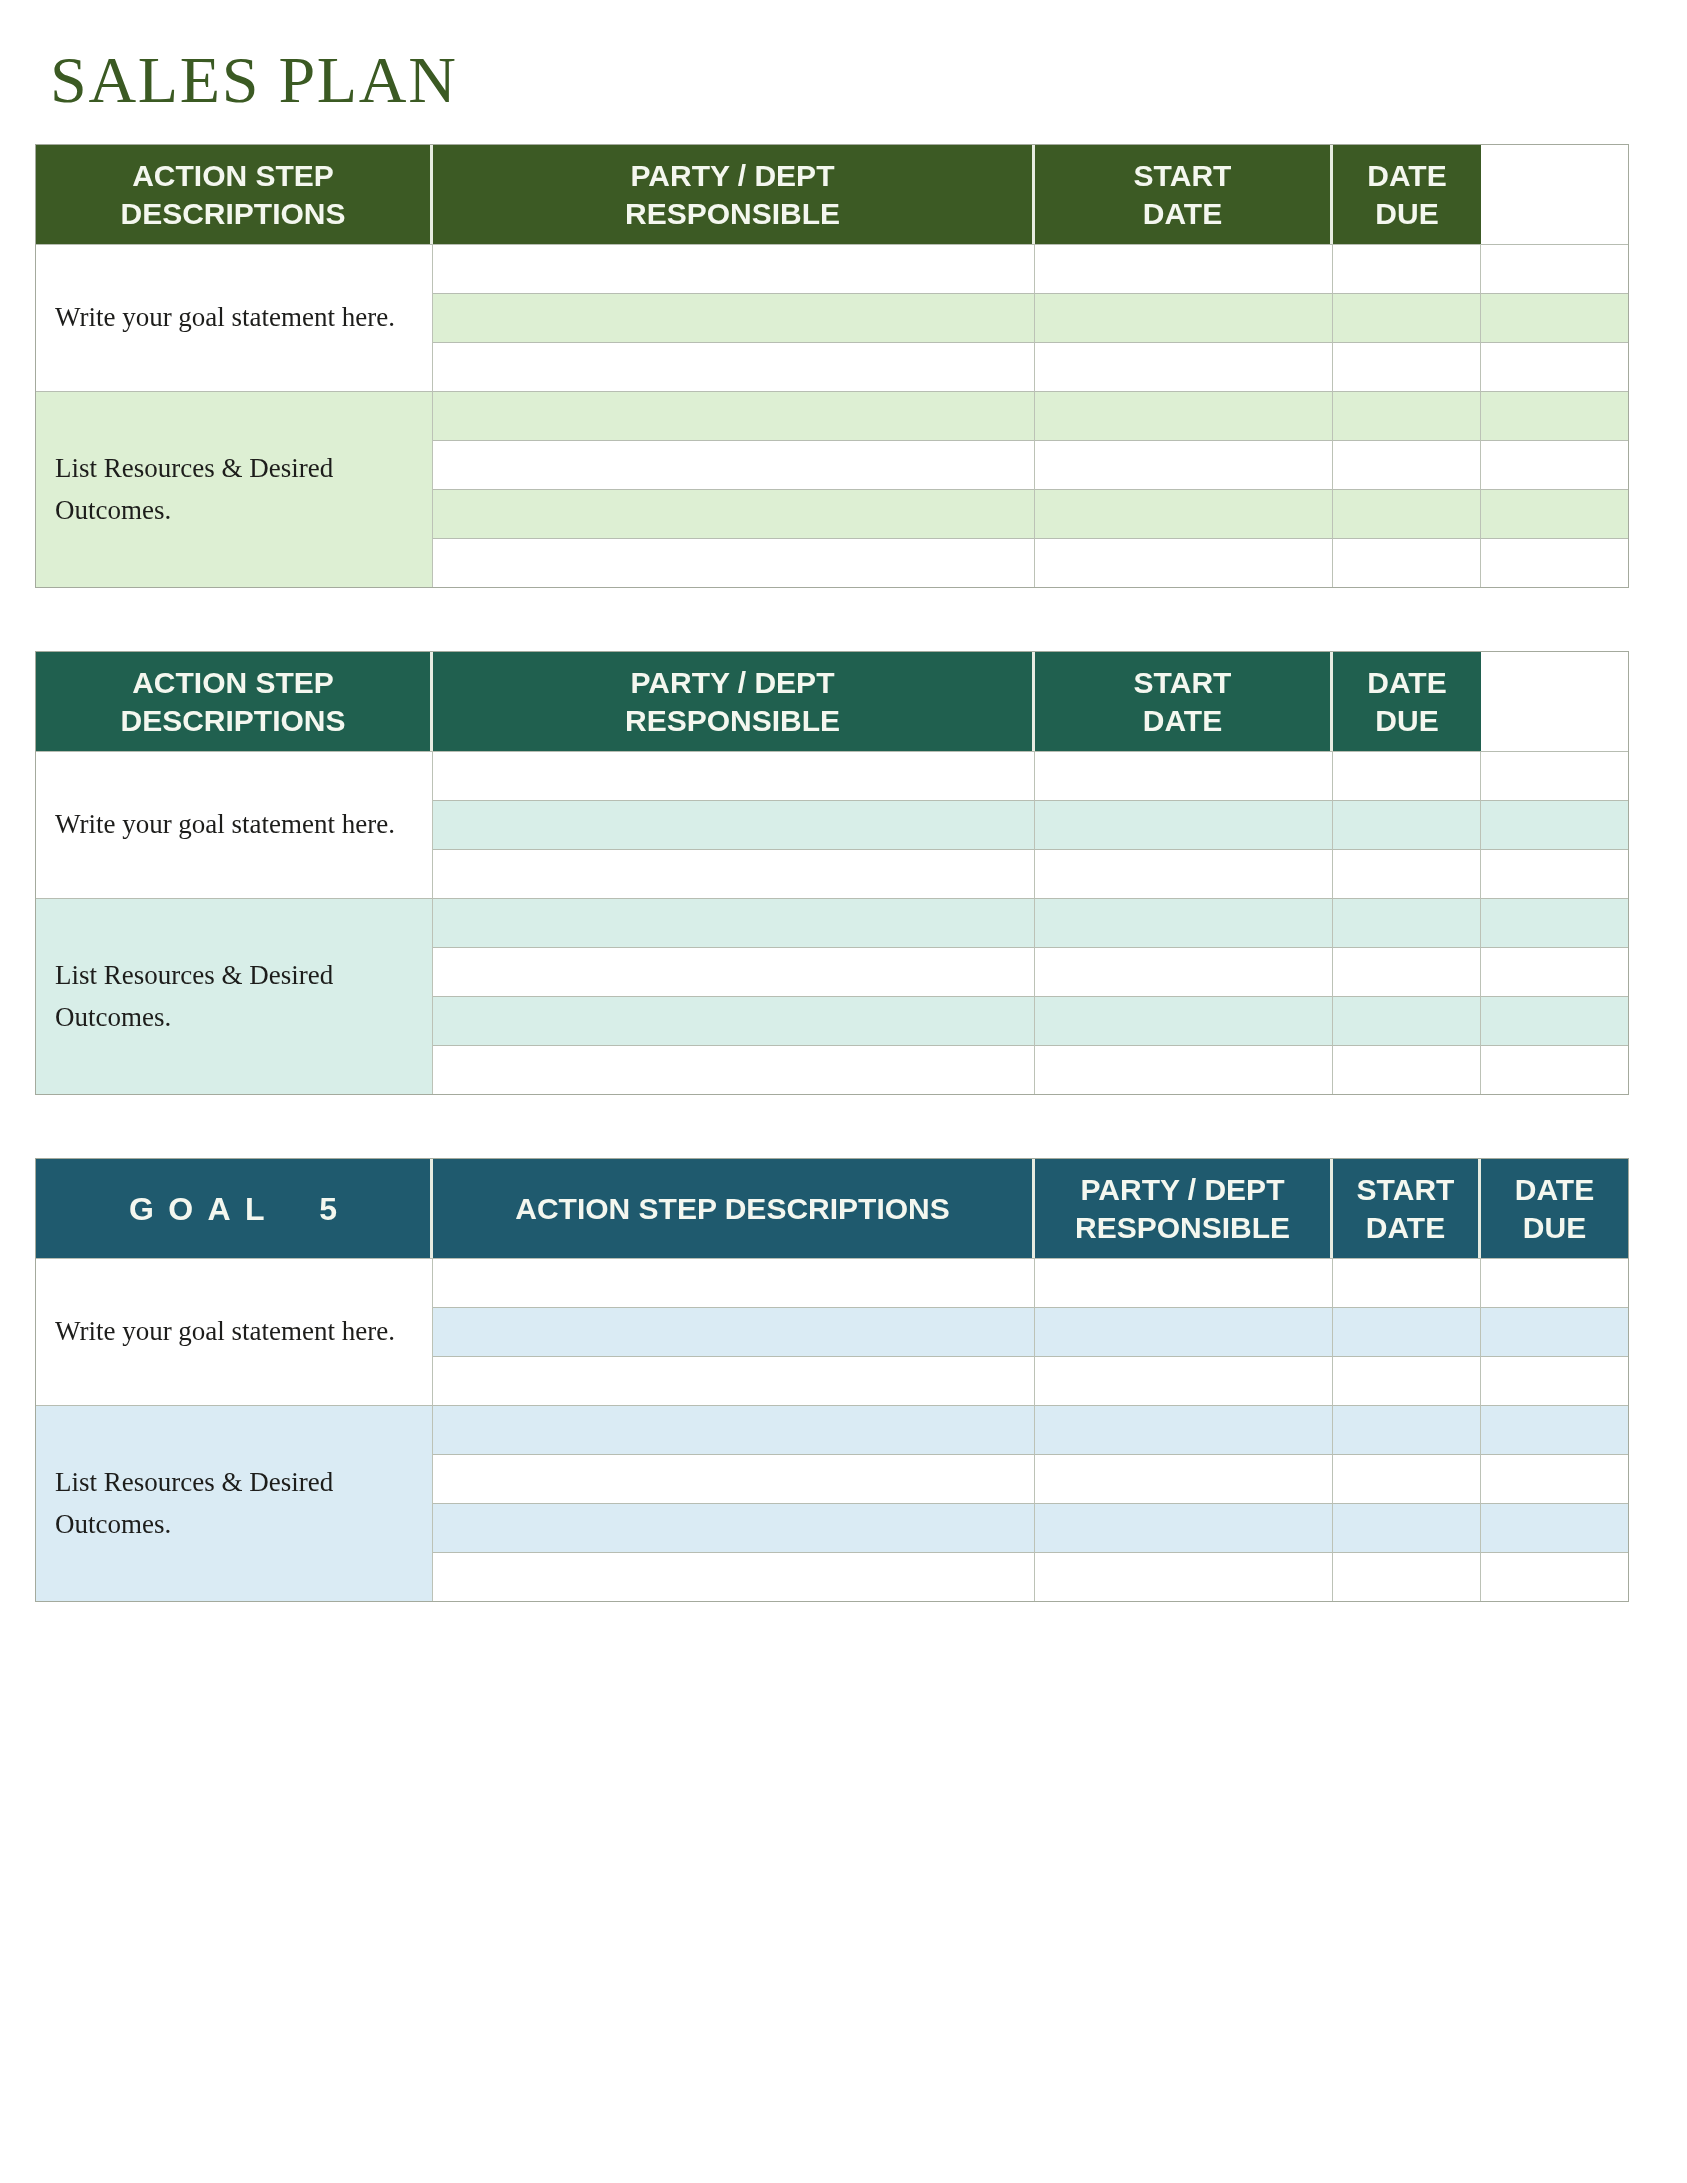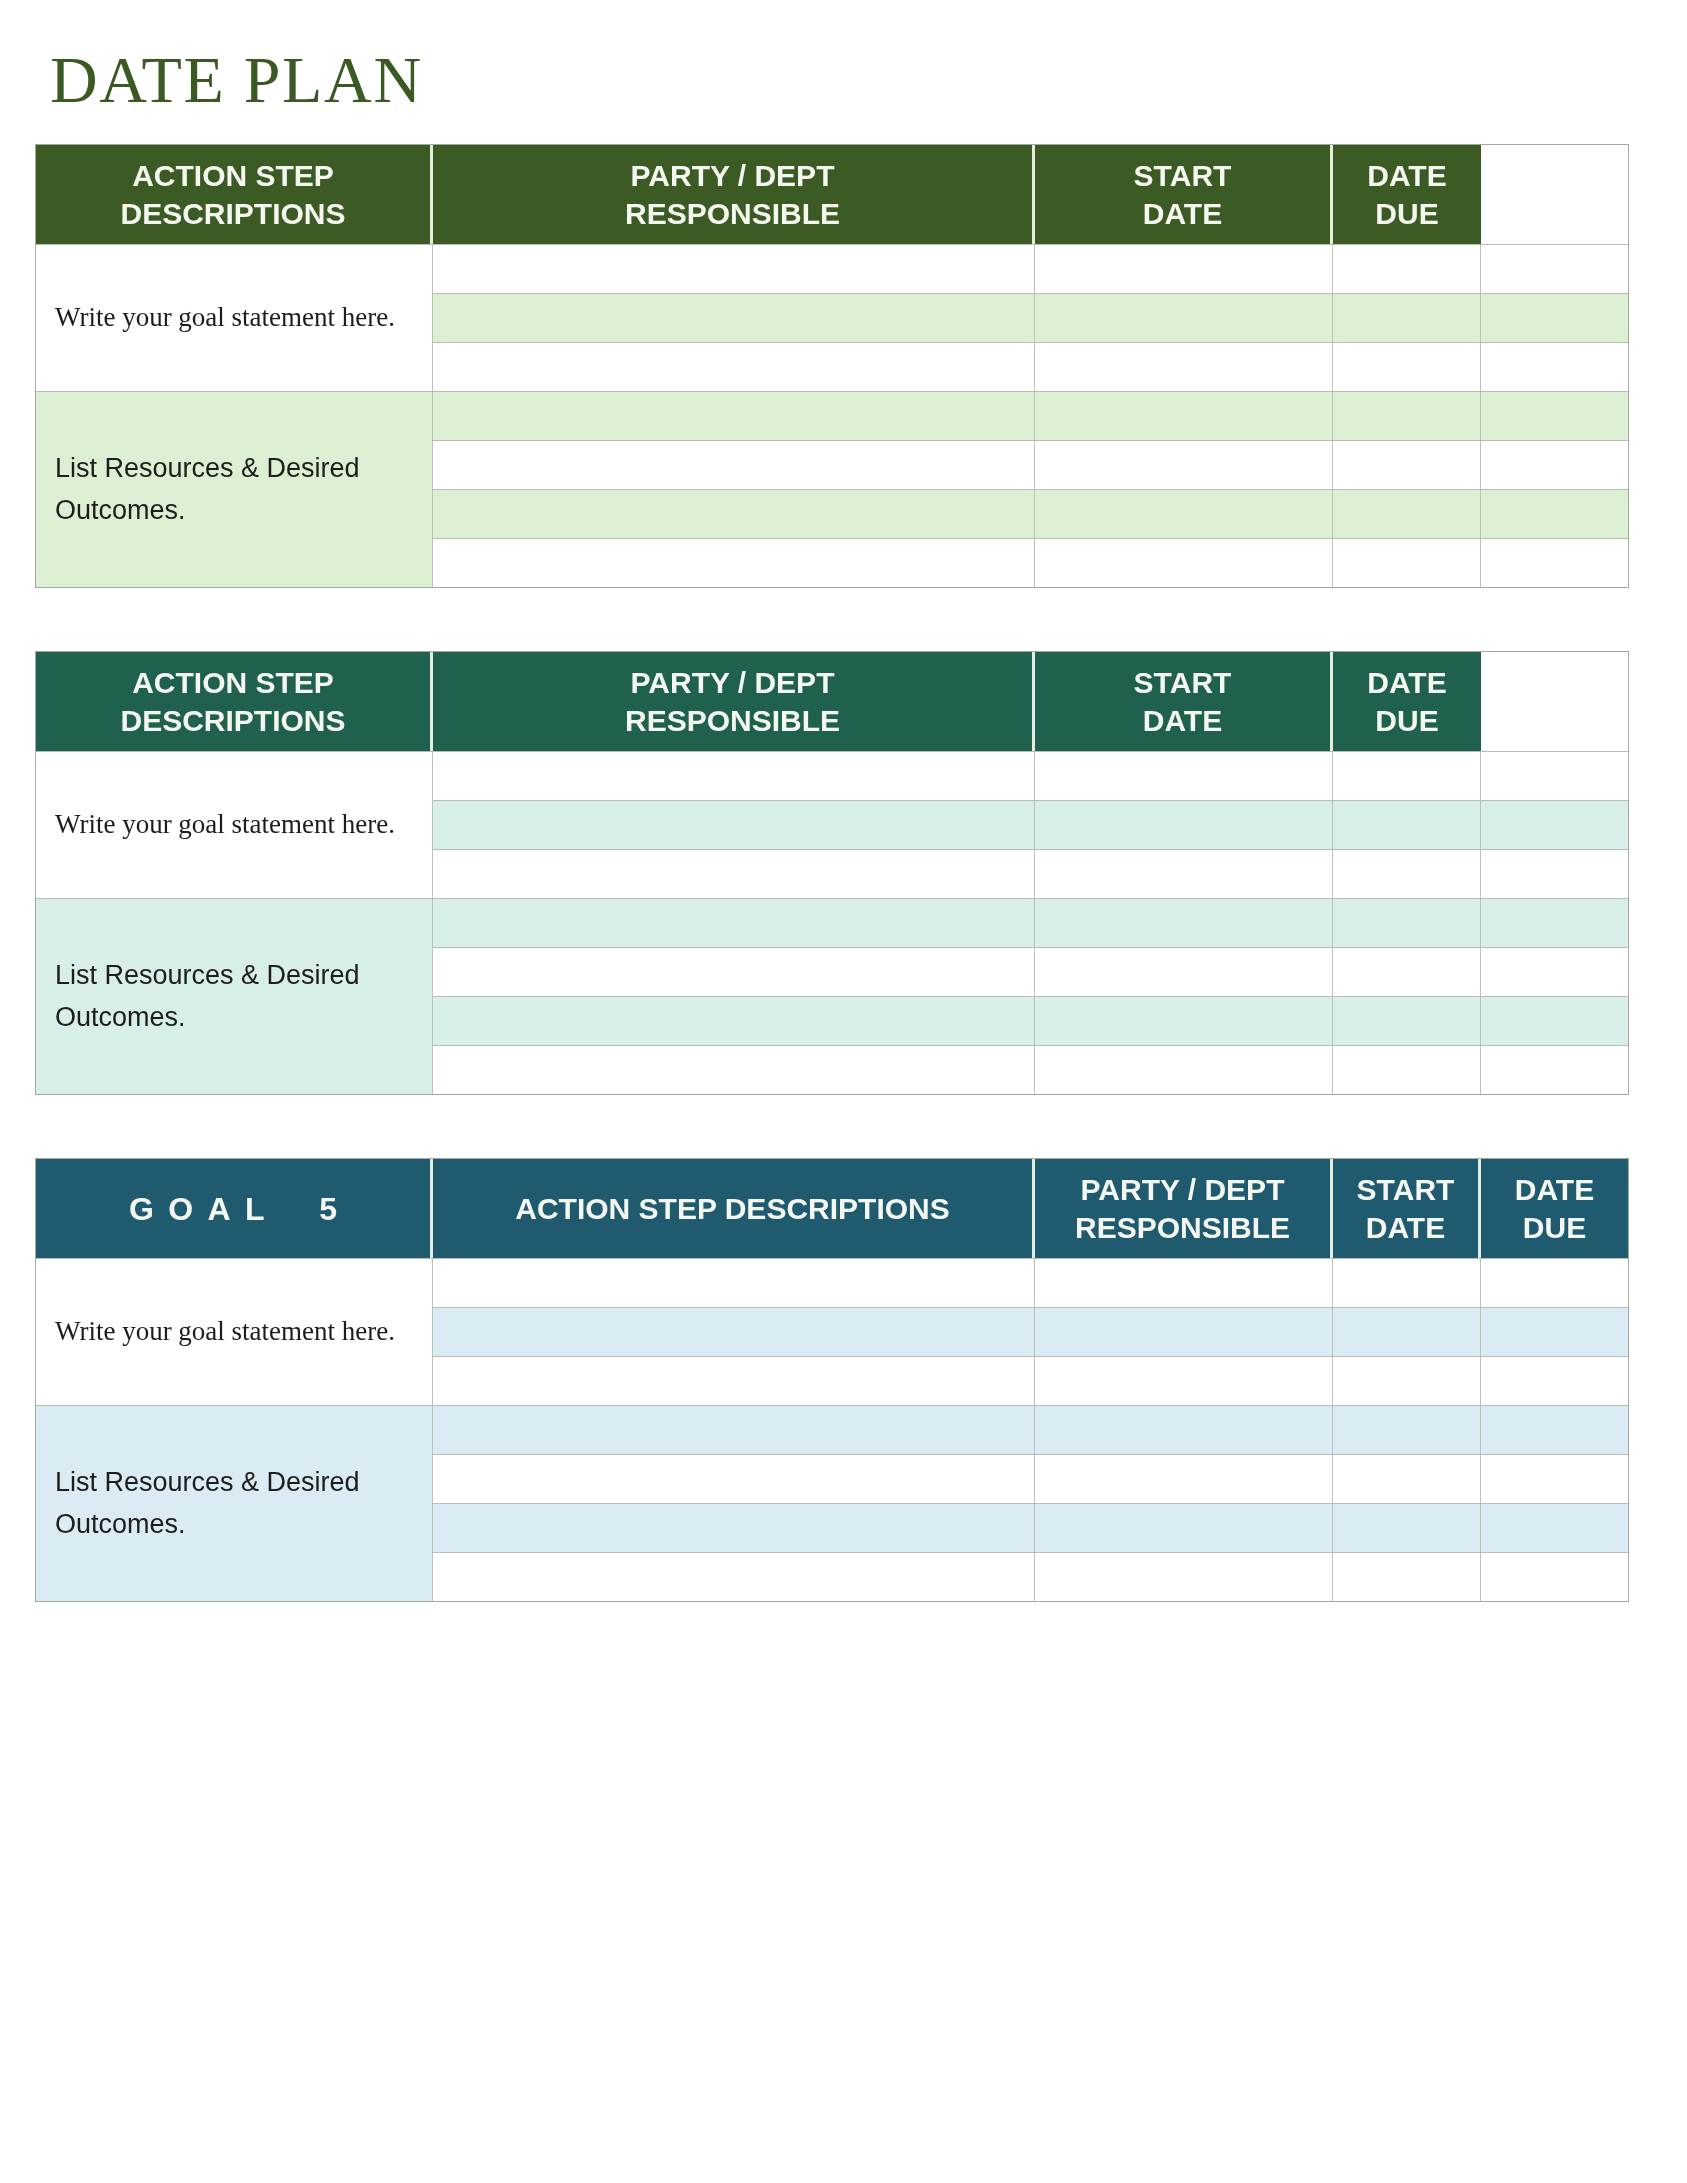--- a/index.html
+++ b/index.html
@@ -83,30 +83,30 @@
   .res-cell{
     grid-column:1;
     grid-row:5/9;
     box-sizing:border-box;
     border-right:1.7px solid #bcc2b6;
     border-top:1.7px solid #b7bdb2;
     background:var(--tint);
     display:flex;
     align-items:center;
     padding:8.7px 23px 8.7px 19px;
-    font-family:Liberation Sans, sans-serif;
+    font-family:Liberation Serif, serif;
     font-size:27px;
     line-height:1.55;
     color:#1d1d1b;
   }
 </style>
 </head>
 <body>
 
-<h1 class="page-title" style="color: rgb(59, 90, 35);">DATE PLAN</h1>
+<h1 class="page-title" style="color: rgb(59, 90, 35);">SALES PLAN</h1>
 
 <div id="sections">
   <div class="section" style="--hdr: #3c5a24; --tint: #ddefd3;">
 
     <div class="hcell">
       <span>ACTION STEP DESCRIPTIONS</span>
     </div>
     <div class="hcell">
       <span>PARTY / DEPT</span>
       <span>RESPONSIBLE</span>

